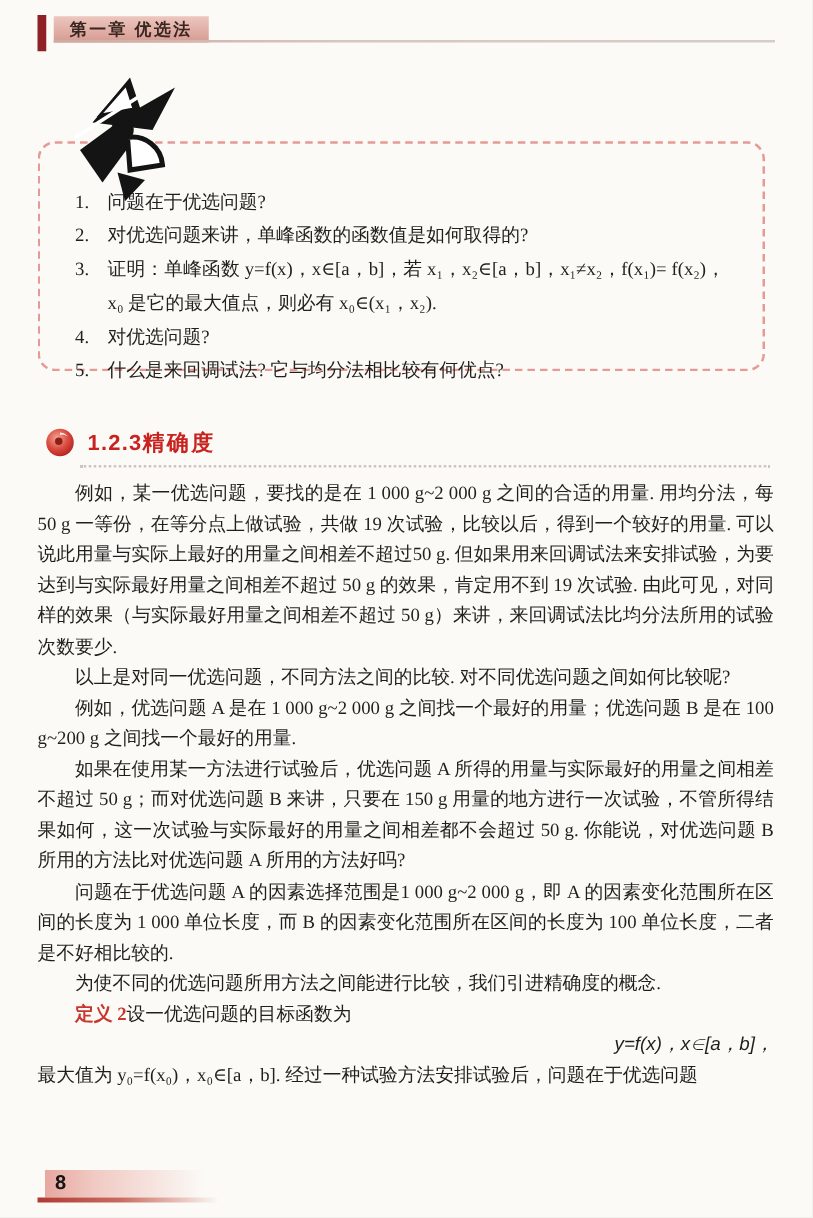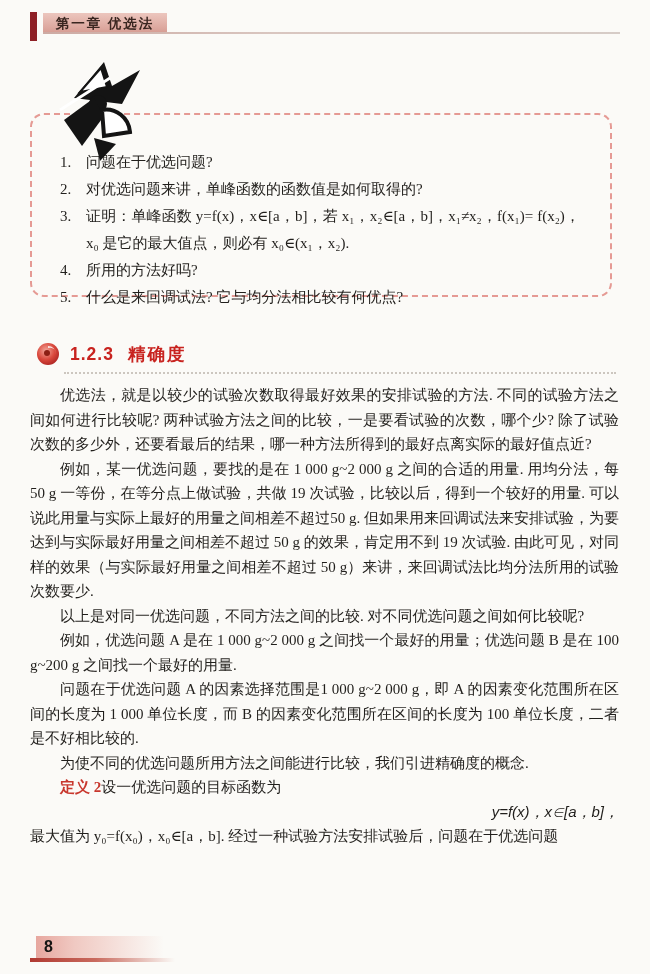--- a/index.html
+++ b/index.html
@@ -38,21 +38,21 @@
     box-shadow:inset 0 2px 2px rgba(255,255,255,.4), 0 0 0 1px #8a4038;
     display:flex; align-items:center; justify-content:center;
   }
   .badge-pill span { color:#fff; font-weight:bold; font-size:15px; letter-spacing:12px; padding-left:34px; }
   .badge-art { position:absolute; left:0; top:-2px; }
   
   .sec-head { position:absolute; left:36px; top:342px; display:flex; align-items:center; }
   .sec-ball { margin-right:10px; }
   .sec-num, .sec-title { color:#c8231f; font-weight:bold; font-size:17.5px;
     font-family:"Liberation Sans","DejaVu Sans",sans-serif; }
-  .sec-num { margin-right:14px; letter-spacing:1px; }
+  .sec-num { margin-right:0; letter-spacing:1px; }
   .sec-title { letter-spacing:2px; }
   .sec-dotted { position:absolute; left:64px; top:372px; width:552px; height:0;
     border-bottom:2px dotted #ccc6bf; }
   
   .bodytext { position:absolute; left:30px; top:383px; width:589px;
     font-size:15px; line-height:24.5px; text-align:justify; }
   .bodytext p { text-indent:2em; }
   .def-label { color:#c8372d; font-weight:bold; }
   .formula { text-align:right; text-indent:0 !important;
     font-style:italic; font-family:Liberation Sans, sans-serif; }
@@ -88,21 +88,21 @@
       <div class="q">
         <span class="qnum">2.</span>
         <span class="qtext">对优选问题来讲，单峰函数的函数值是如何取得的?</span>
       </div>
       <div class="q">
         <span class="qnum">3.</span>
         <span class="qtext">证明：单峰函数 y=f(x)，x∈[a，b]，若 x₁，x₂∈[a，b]，x₁≠x₂，f(x₁)= f(x₂)，x₀ 是它的最大值点，则必有 x₀∈(x₁，x₂).</span>
       </div>
       <div class="q">
         <span class="qnum">4.</span>
-        <span class="qtext">所用的方法好吗?</span>
+        <span class="qtext">对优选问题?</span>
       </div>
       <div class="q">
         <span class="qnum">5.</span>
         <span class="qtext">什么是来回调试法? 它与均分法相比较有何优点?</span>
       </div>
     </div>
   </section>
 
   <div class="badge">
     <svg class="badge-art" width="120" height="104" viewBox="0 0 120 104">
@@ -128,24 +128,24 @@
       <circle cx="12" cy="12" r="11" fill="url(#ballg)"></circle>
       <path d="M12,4 A8,8 0 0 1 20,12 A6,6 0 0 0 12,6 Z" fill="#ffffff" opacity="0.85"></path>
       <circle cx="11" cy="11" r="3" fill="#8c1f14"></circle>
     </svg>
     <span class="sec-num">1.2.3</span>
     <span class="sec-title">精确度</span>
   </div>
   <div class="sec-dotted"></div>
 
   <main class="bodytext">
-    <p>优选法，就是以较少的试验次数取得最好效果的安排试验的方法. 不同的试验方法之间如何进行比较呢? 两种试验方法之间的比较，一是要看试验的次数，哪个少? 除了试验次数的多少外，还要看最后的结果，哪一种方法所得到的最好点离实际的最好值点近?</p>
     <p>例如，某一优选问题，要找的是在 1 000 g~2 000 g 之间的合适的用量. 用均分法，每 50 g 一等份，在等分点上做试验，共做 19 次试验，比较以后，得到一个较好的用量. 可以说此用量与实际上最好的用量之间相差不超过50 g. 但如果用来回调试法来安排试验，为要达到与实际最好用量之间相差不超过 50 g 的效果，肯定用不到 19 次试验. 由此可见，对同样的效果（与实际最好用量之间相差不超过 50 g）来讲，来回调试法比均分法所用的试验次数要少.</p>
     <p>以上是对同一优选问题，不同方法之间的比较. 对不同优选问题之间如何比较呢?</p>
     <p>例如，优选问题 A 是在 1 000 g~2 000 g 之间找一个最好的用量；优选问题 B 是在 100 g~200 g 之间找一个最好的用量.</p>
+    <p>如果在使用某一方法进行试验后，优选问题 A 所得的用量与实际最好的用量之间相差不超过 50 g；而对优选问题 B 来讲，只要在 150 g 用量的地方进行一次试验，不管所得结果如何，这一次试验与实际最好的用量之间相差都不会超过 50 g. 你能说，对优选问题 B 所用的方法比对优选问题 A 所用的方法好吗?</p>
     <p>问题在于优选问题 A 的因素选择范围是1 000 g~2 000 g，即 A 的因素变化范围所在区间的长度为 1 000 单位长度，而 B 的因素变化范围所在区间的长度为 100 单位长度，二者是不好相比较的.</p>
     <p>为使不同的优选问题所用方法之间能进行比较，我们引进精确度的概念.</p>
     <p>
       <span class="def-label">定义 2</span><span>设一优选问题的目标函数为</span>
     </p>
     <div class="formula">y=f(x)，x∈[a，b]，</div>
     <p class="noindent">最大值为 y₀=f(x₀)，x₀∈[a，b]. 经过一种试验方法安排试验后，问题在于优选问题</p>
   </main>
 
   <div class="pagenum-block">

